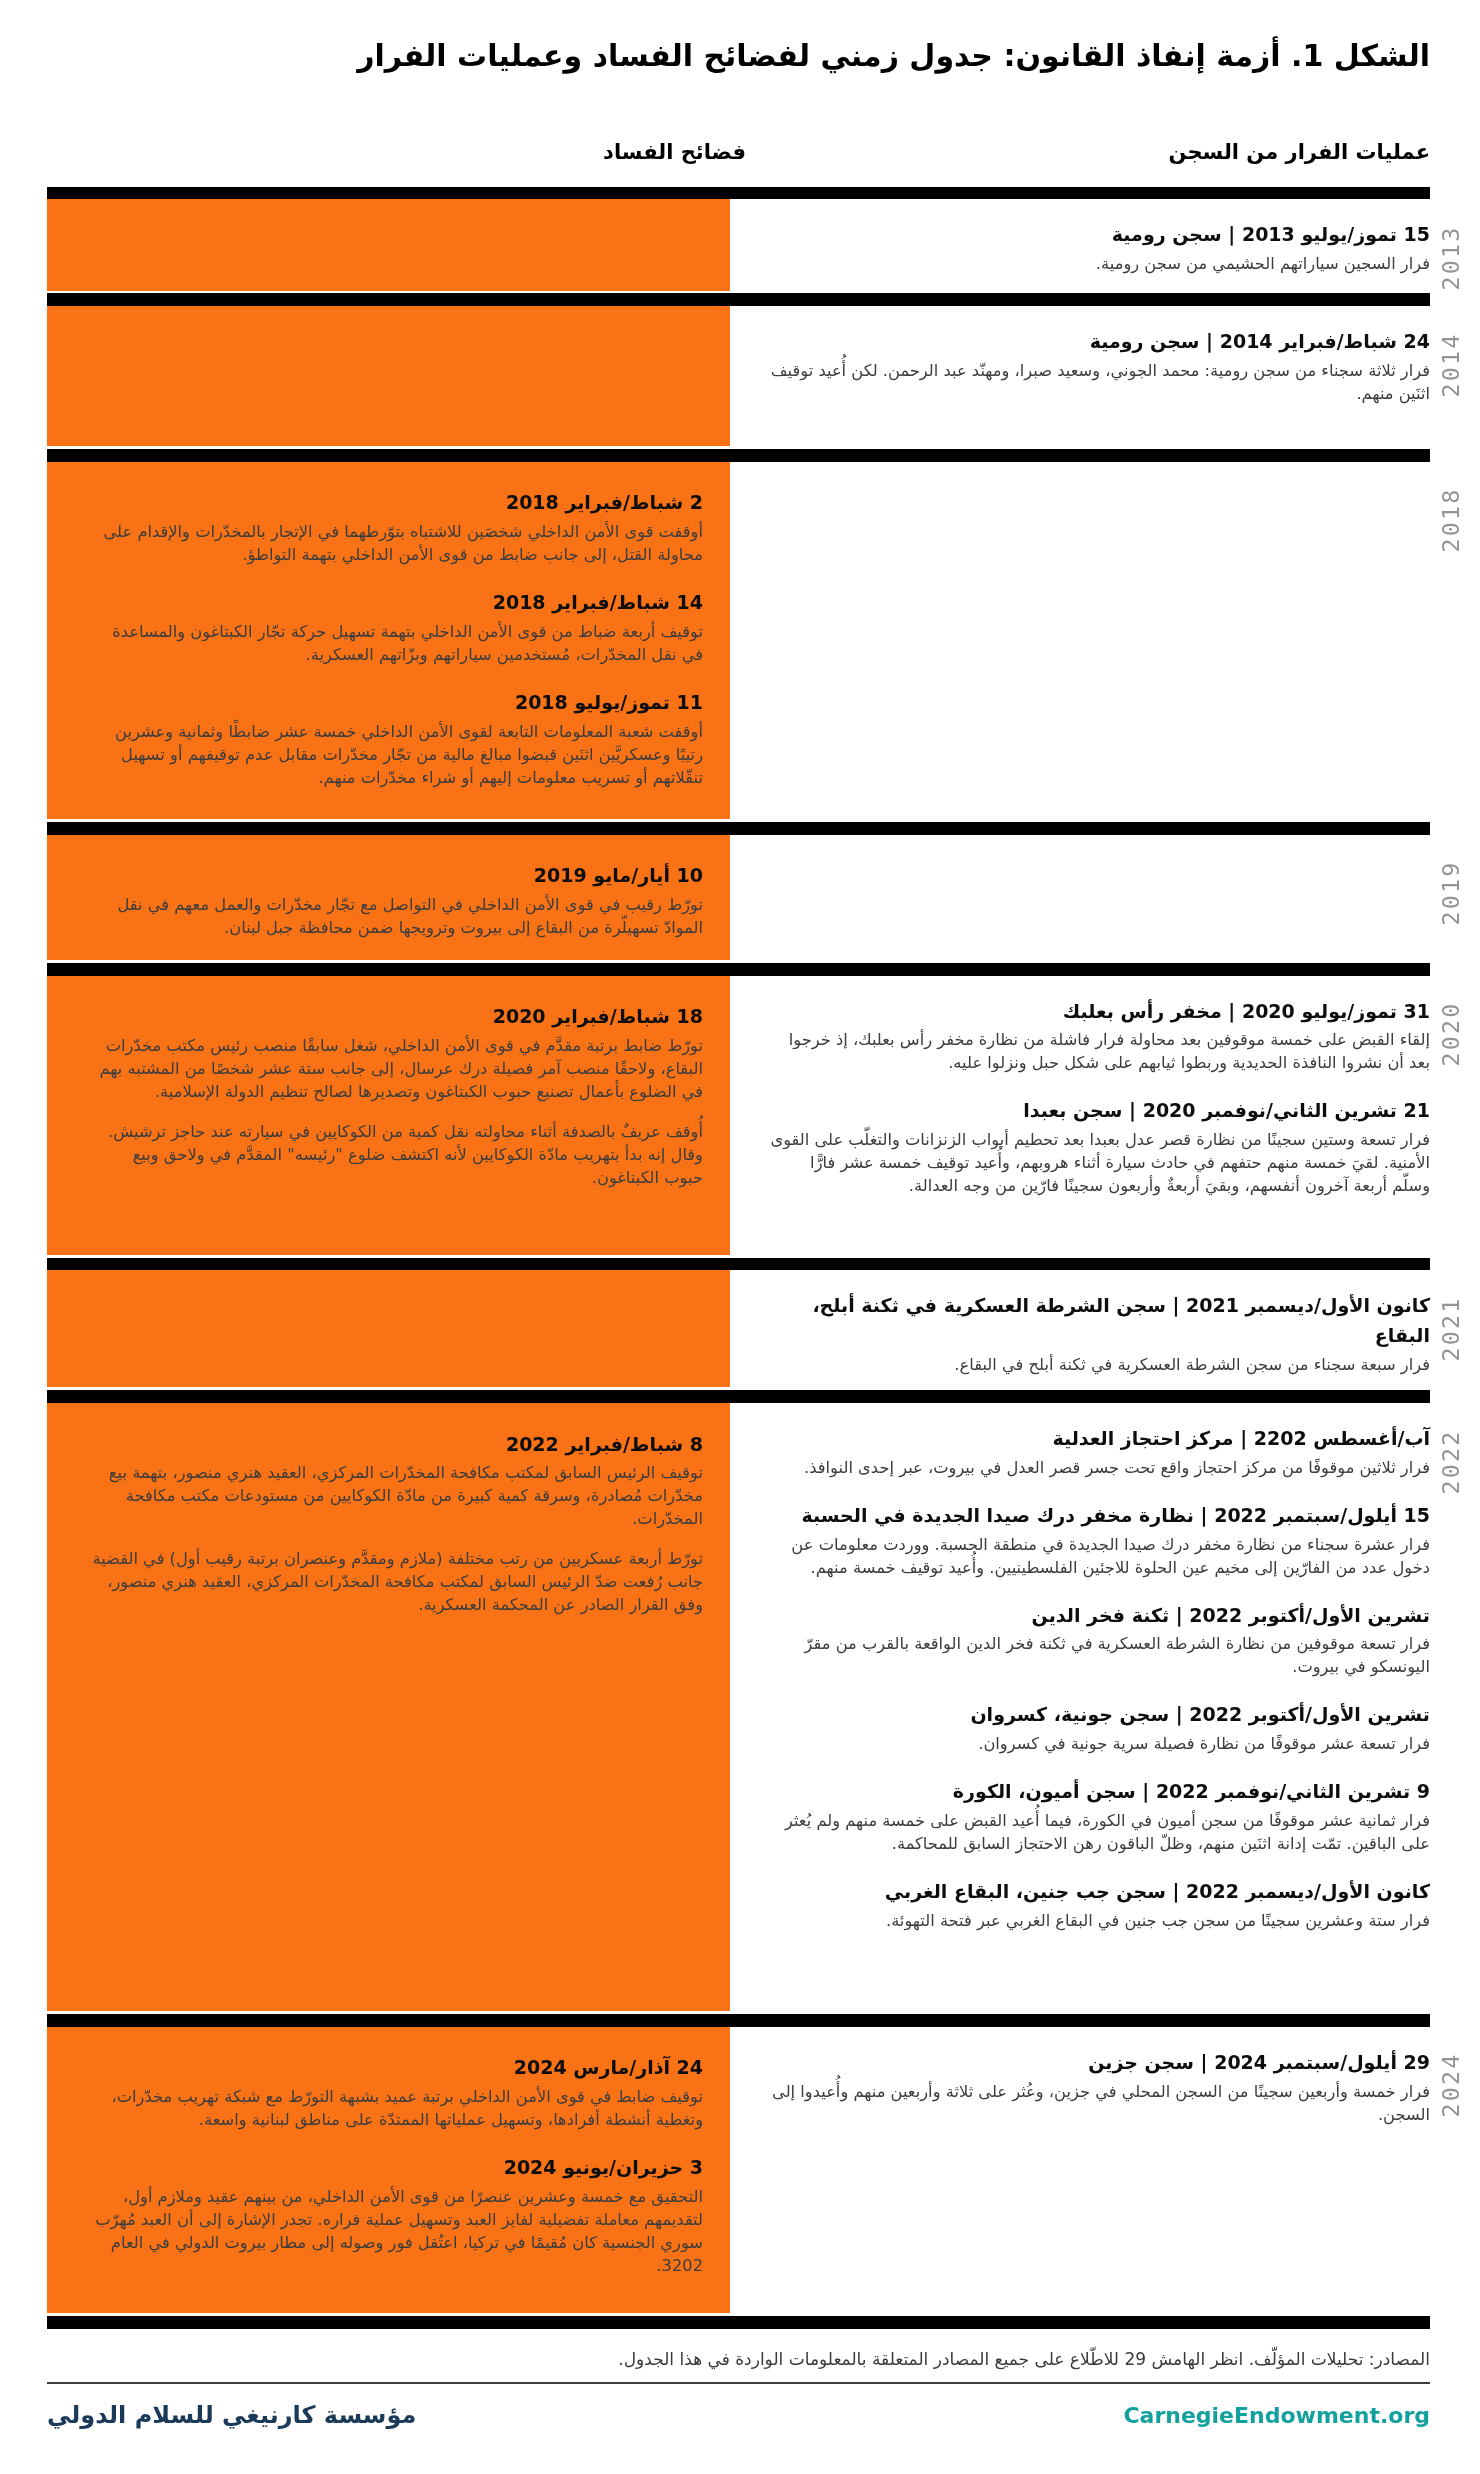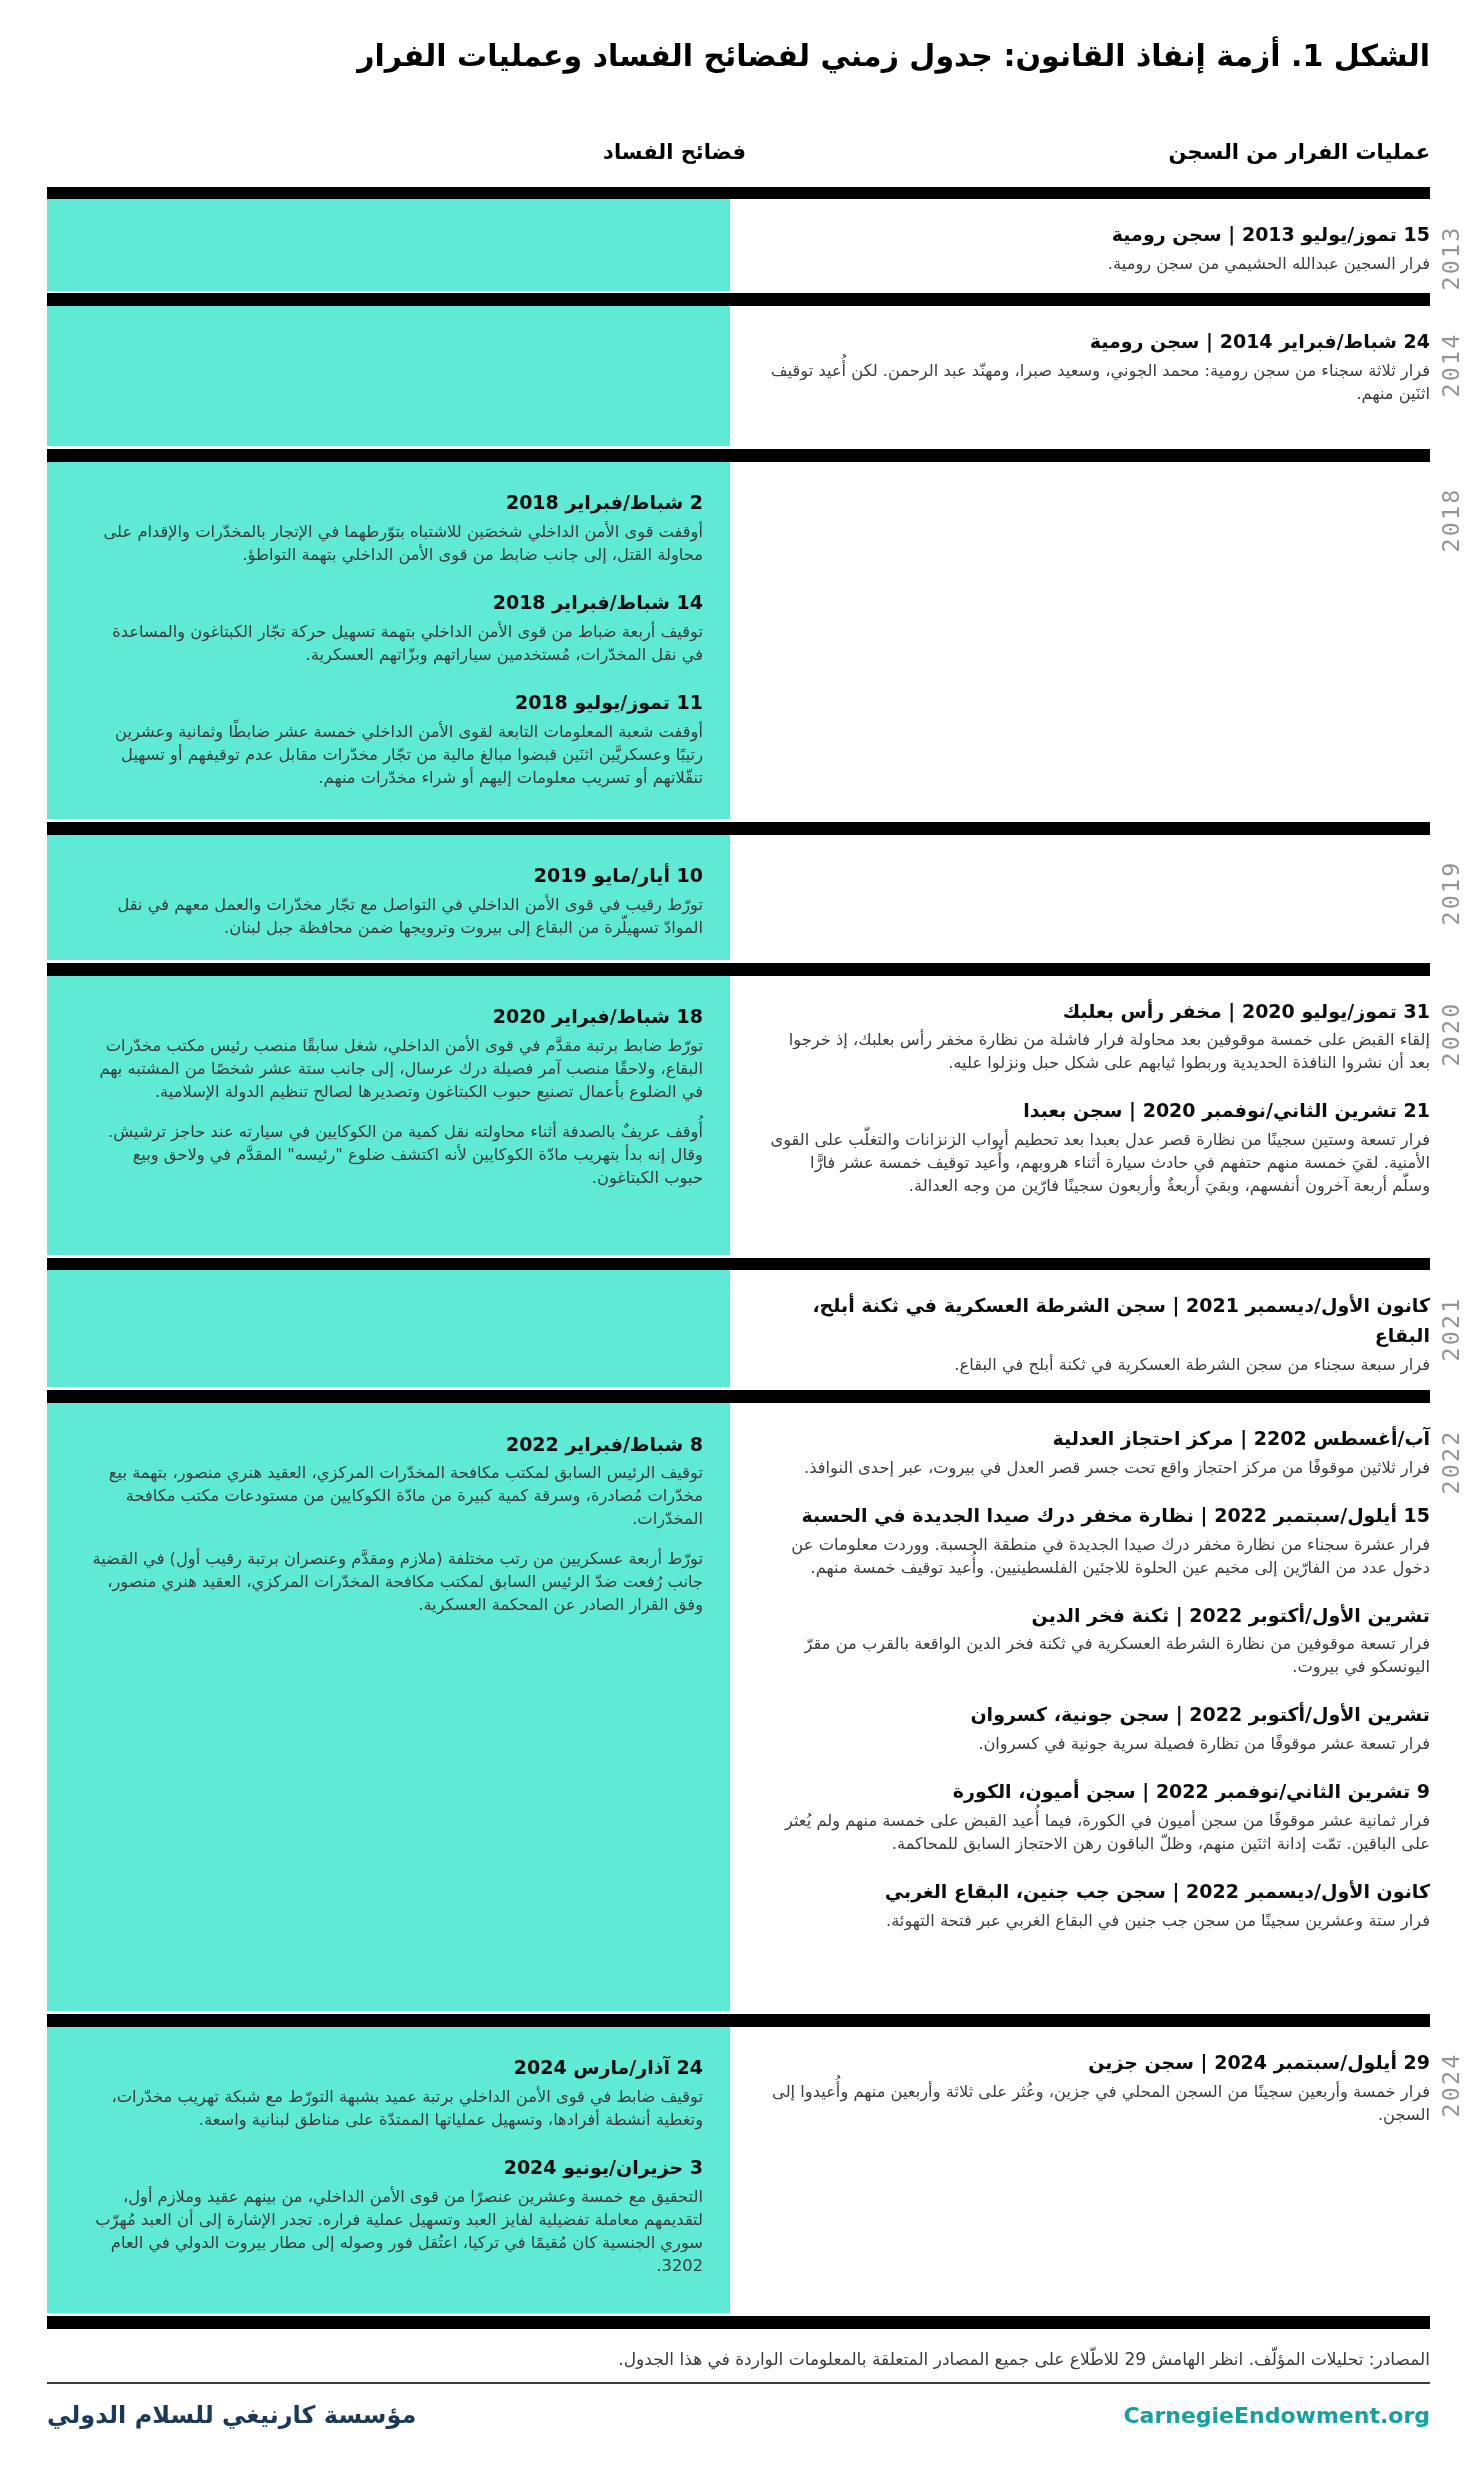--- a/index.html
+++ b/index.html
@@ -21,21 +21,21 @@
     position:absolute; top:0;
     font-size:21px; font-weight:bold; color:#000; white-space:nowrap;
   }
   .hdr-escapes { right:0;text-align:right; }
   .hdr-scandals { right:684px; }
 
   .bar { height:12.8px; background:#000; }
 
   .row { display:flex; direction:ltr; align-items:stretch; position:relative; }
   .col-scandals {
-    width:683px; background:#5eead4; direction:rtl;
+    width:683px; background:#f97316; direction:rtl;
     padding:25.6px 27px 21px 43px; margin-bottom:2.8px;
   }
   .col-gap { width:40px; }
   .col-escapes { width:660px; direction:rtl; padding:20px 0 14px 0; }
 
   .year-label {
     position:absolute; top:18.5px; right:-6.4px;
     width:80px; height:31px; line-height:31px;
     transform-origin:top right; transform:rotate(-90deg);
     direction:ltr; text-align:center;
@@ -81,21 +81,21 @@
 
   <div id="timeline">
       <div>
         <div class="bar"></div>
         <div class="row" style="min-height: 94px;">
           <div class="col-scandals"></div>
           <div class="col-gap"></div>
           <div class="col-escapes">
             <div class="entry">
               <h3>15 تموز/يوليو 2013 | سجن رومية</h3>
-              <p>فرار السجين عبدالله الحشيمي من سجن رومية.</p>
+              <p>فرار السجين سياراتهم الحشيمي من سجن رومية.</p>
             </div>
           </div>
           <div class="year-label">2013</div>
         </div>
       </div>
       <div>
         <div class="bar"></div>
         <div class="row" style="min-height: 143px;">
           <div class="col-scandals"></div>
           <div class="col-gap"></div>

